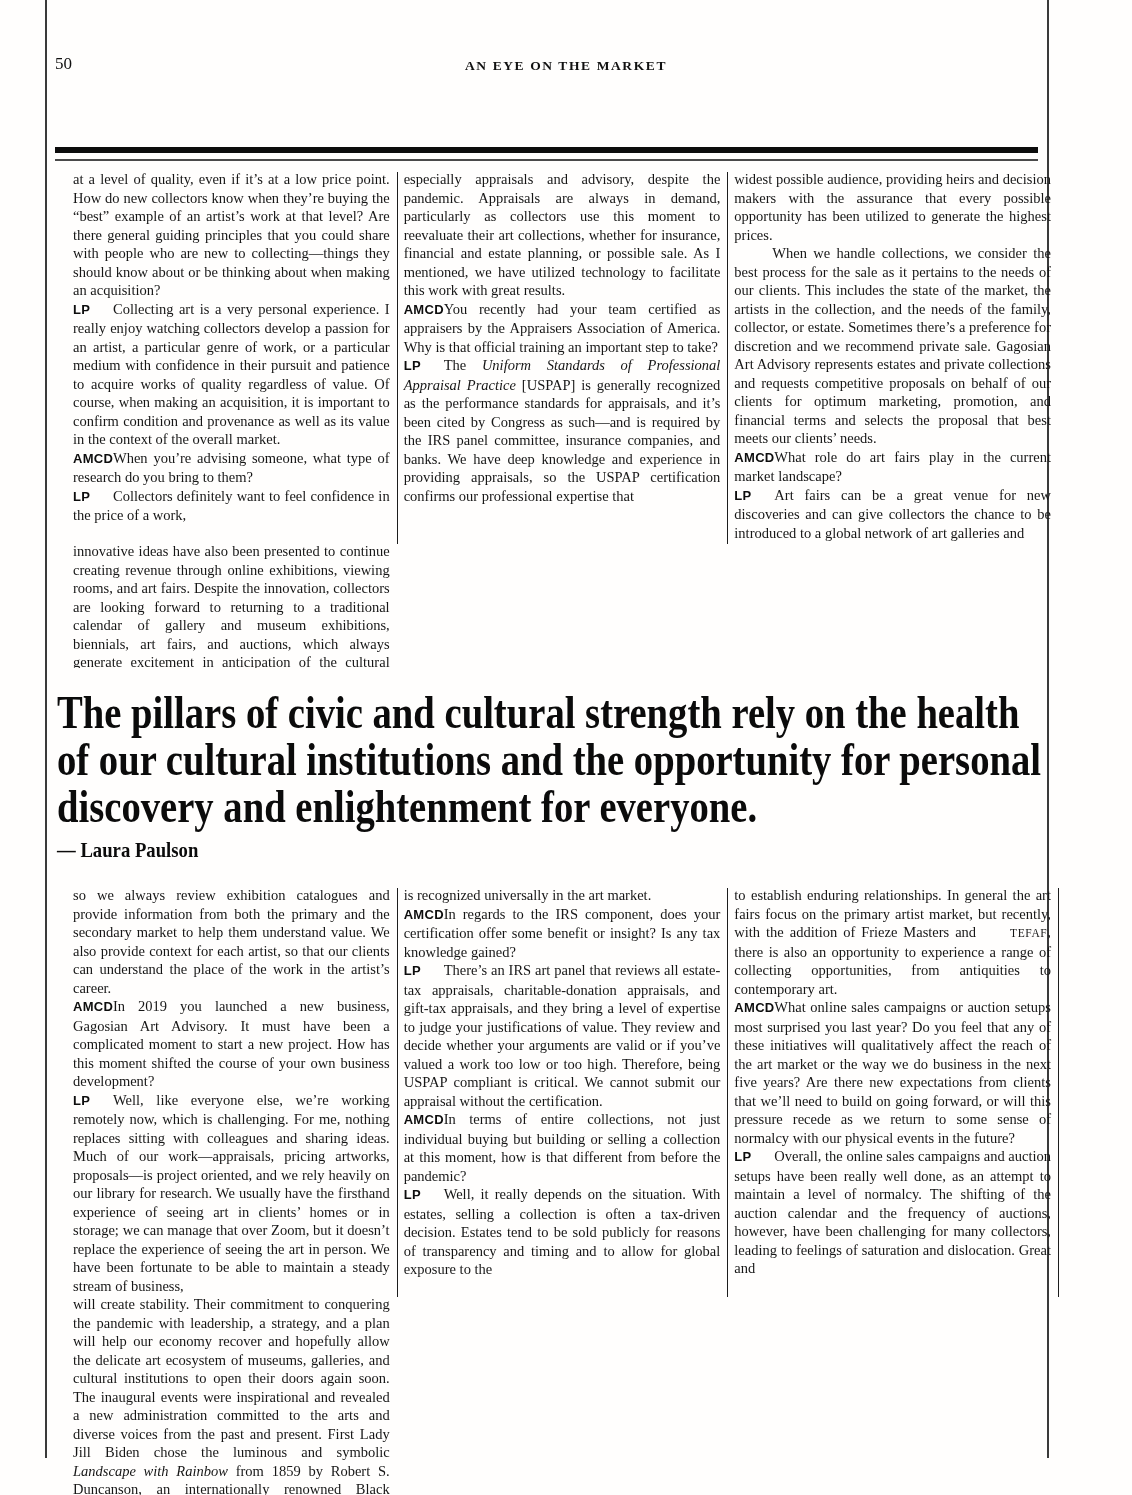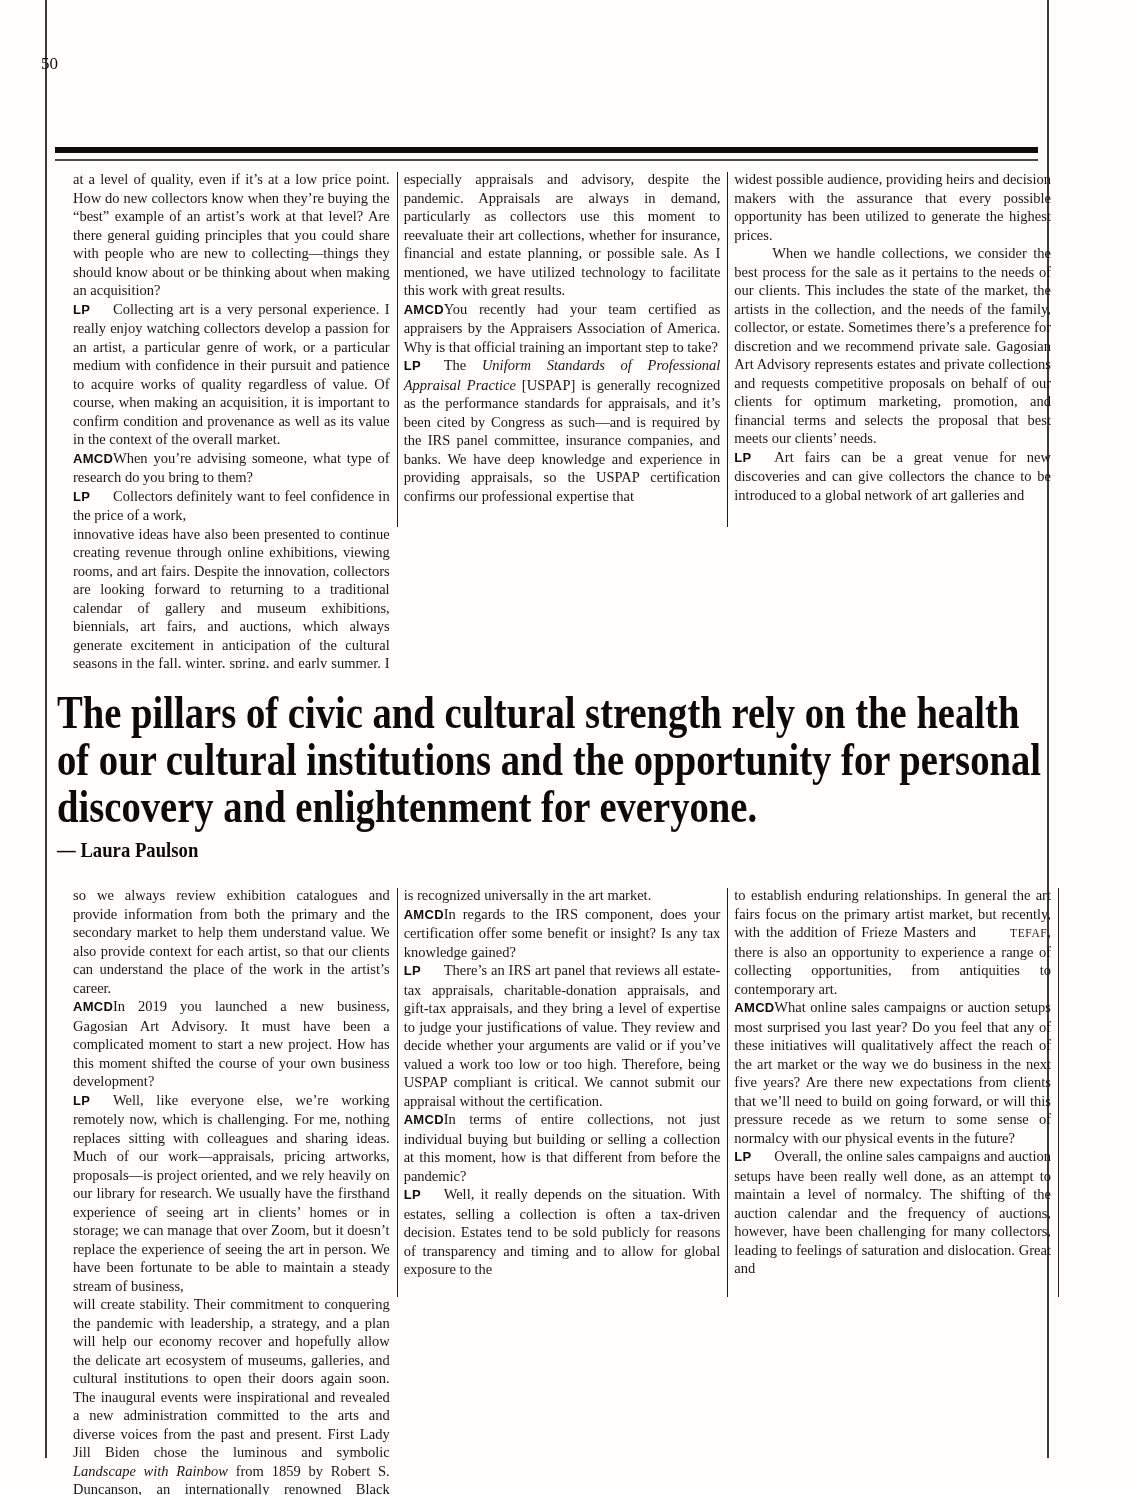--- a/index.html
+++ b/index.html
@@ -4,21 +4,21 @@
 <style>
   html,body { margin:0; padding:0; background:#ffffff; }
   .page {
     position:relative; width:1132px; height:1495px; background:#fffefd;
     font-family:"Liberation Serif", serif; color:#161616; overflow:hidden;
   }
   .edge { position:absolute; top:0; width:1.5px; height:1458px; background:#3a3a3a; }
   .edge.left  { left:45px; }
   .edge.right { left:1047px; }
   .pageno {
-    position:absolute; left:41px; top:55px; font-size:17px; line-height:18px; color:#111;
+    position:absolute; left:55px; top:55px; font-size:17px; line-height:18px; color:#111;
   }
   .runhead {
     position:absolute; left:0; top:58px; width:1132px; text-align:center;
     font-size:13.5px; font-weight:bold; letter-spacing:1.6px; color:#111;
   }
   .rule-thick { position:absolute; left:55px; top:147px; width:983px; height:6px; background:#0c0c0c; }
   .rule-thin  { position:absolute; left:55px; top:159px; width:983px; height:2px; background:#4a4a4a; }
 
   .section {
     position:absolute; left:73px; width:978px;
@@ -54,38 +54,40 @@
   }
 </style>
 </head>
 <body>
 
 <div class="page">
   <div class="edge left"></div>
   <div class="edge right"></div>
 
   <div class="pageno">50</div>
+  <div class="runhead">AN EYE ON THE MARKET</div>
   <div class="rule-thick"></div>
   <div class="rule-thin"></div>
 
   <div class="section top">
       <div class="col">
         <p><span>at a level of quality, even if it’s at a low price point. How do new collectors know when they’re buying the “best” example of an artist’s work at that level? Are there general guiding principles that you could share with people who are new to collecting—things they should know about or be thinking about when making an acquisition?</span></p>
         <p><span class="label">LP</span><span>Collecting art is a very personal experience. I really enjoy watching collectors develop a passion for an artist, a particular genre of work, or a particular medium with confidence in their pursuit and patience to acquire works of quality regardless of value. Of course, when making an acquisition, it is important to confirm condition and provenance as well as its value in the context of the overall market.</span></p>
         <p><span class="label">AMCD</span><span>When you’re advising someone, what type of research do you bring to them?</span></p>
         <p><span class="label">LP</span><span>Collectors definitely want to feel confidence in the price of a work,</span></p>
       </div>
       <div class="col">
         <p><span>especially appraisals and advisory, despite the pandemic. Appraisals are always in demand, particularly as collectors use this moment to reevaluate their art collections, whether for insurance, financial and estate planning, or possible sale. As I mentioned, we have utilized technology to facilitate this work with great results.</span></p>
         <p><span class="label">AMCD</span><span>You recently had your team certified as appraisers by the Appraisers Association of America. Why is that official training an important step to take?</span></p>
         <p><span class="label">LP</span><span>The </span><span class="italic">Uniform Standards of Professional Appraisal Practice</span><span> [USPAP] is generally recognized as the performance standards for appraisals, and it’s been cited by Congress as such—and is required by the IRS panel committee, insurance companies, and banks. We have deep knowledge and experience in providing appraisals, so the USPAP certification confirms our professional expertise that</span></p>
       </div>
       <div class="col">
         <p><span>widest possible audience, providing heirs and decision makers with the assurance that every possible opportunity has been utilized to generate the highest prices.</span></p>
         <p class="indent"><span>When we handle collections, we consider the best process for the sale as it pertains to the needs of our clients. This includes the state of the market, the artists in the collection, and the needs of the family, collector, or estate. Sometimes there’s a preference for discretion and we recommend private sale. Gagosian Art Advisory represents estates and private collections and requests competitive proposals on behalf of our clients for optimum marketing, promotion, and financial terms and selects the proposal that best meets our clients’ needs.</span></p>
+        <p><span class="label">AMCD</span><span>What role do art fairs play in the current market landscape?</span></p>
         <p><span class="label">LP</span><span>Art fairs can be a great venue for new discoveries and can give collectors the chance to be introduced to a global network of art galleries and</span></p>
       </div>
       <div class="col">
         <p><span>innovative ideas have also been presented to continue creating revenue through online exhibitions, viewing rooms, and art fairs. Despite the innovation, collectors are looking forward to returning to a traditional calendar of gallery and museum exhibitions, biennials, art fairs, and auctions, which always generate excitement in anticipation of the cultural seasons in the fall, winter, spring, and early summer. I think this sentiment applies across everything we’re feeling in our lives at this time. Our cultural experiences have become very isolated, if not nonexistent. All cultural institutions have made Herculean gestures to continuing their programming online and in person if possible, which has been inspirational.</span></p>
         <p><span class="label">LP</span><span>Yes, I think Joe Biden and Kamala Harris will have a positive impact on nearly every aspect of our lives because they are leaders who</span></p>
         <p><span class="label">AMCD</span><span>Do you think the election of Joe Biden as US president will have a positive impact on the art market?</span></p>
       </div>
     </div>
 
   <div class="pullquote">

